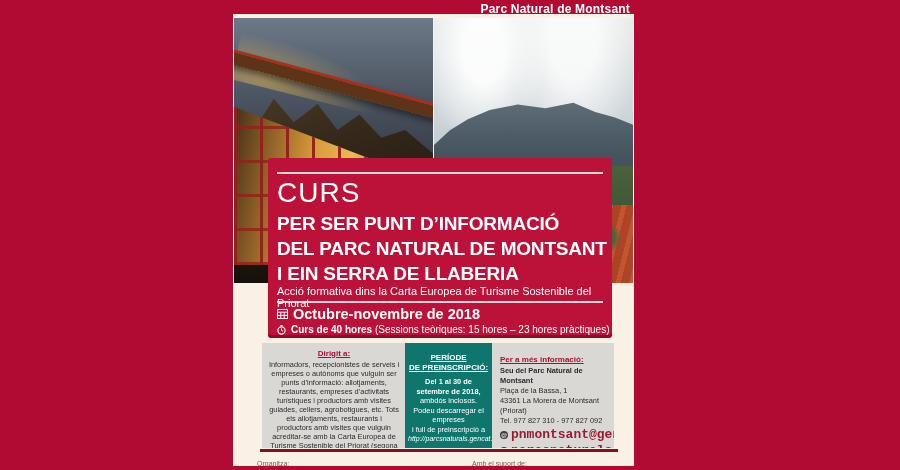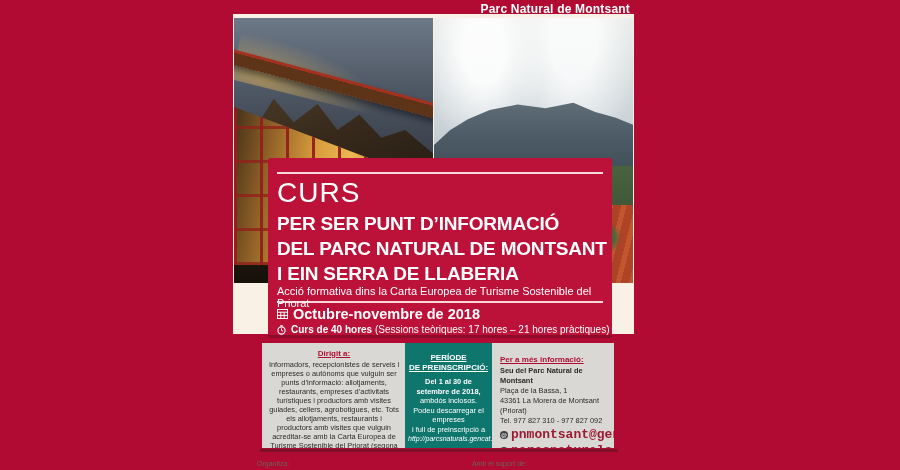--- a/index.html
+++ b/index.html
@@ -4,21 +4,21 @@
 <style>
   * { margin:0; padding:0; box-sizing:border-box; }
   html,body { width:900px; height:470px; overflow:hidden; }
   body { font-family:"Liberation Sans", sans-serif; }
   #canvas { position:relative; width:900px; height:470px; background:#b20b33; }
 
   
   .brand { position:absolute; top:2px; right:270px; color:#ffffff; font-size:12px; font-weight:bold; letter-spacing:.2px; }
 
   
-  .poster { position:absolute; left:233px; top:14px; width:401px; height:320px; background:#f9f1e6; }
+  .poster { position:absolute; left:233px; top:14px; width:401px; height:452px; background:#f9f1e6; }
 
   
   .photos { position:absolute; left:1px; top:4px; width:399px; height:265px; display:flex; gap:1px; background:#f9f1e6; }
   .photo { position:relative; width:199px; height:265px; overflow:hidden; }
 
   .photo-left { background:linear-gradient(180deg,#6d7988 0%,#4d5663 28%,#363c47 55%,#2a2d35 80%); }
   .cliffs { position:absolute; left:0; top:60px; width:100%; height:130px;
     background:linear-gradient(160deg,#4d3c28 5%,#372a1c 45%,#261d13 85%);
     clip-path:polygon(0 48%,10% 40%,20% 16%,30% 34%,42% 20%,52% 40%,63% 28%,74% 46%,86% 40%,100% 58%,100% 100%,0 100%); }
   .ground-left { position:absolute; left:0; bottom:0; width:100%; height:42px; background:linear-gradient(180deg,#241b10,#15100a); }
@@ -146,21 +146,21 @@
 
       <div class="daterow2">
         <span>
           <svg width="9" height="10" viewBox="0 0 9 10">
             <line x1="3.2" y1="0.8" x2="5.8" y2="0.8" stroke="#fff" stroke-width="1.2"></line>
             <circle cx="4.5" cy="5.5" r="3.6" fill="none" stroke="#fff" stroke-width="1.1"></circle>
             <line x1="4.5" y1="5.5" x2="4.5" y2="3.4" stroke="#fff" stroke-width="1"></line>
             <line x1="4.5" y1="5.5" x2="6" y2="6.2" stroke="#fff" stroke-width="1"></line>
           </svg>
         </span>
-        <span><b>Curs de 40 hores</b> <span class="detail">(Sessions teòriques: 17 hores – 21 hores pràctiques)</span></span>
+        <span><b>Curs de 40 hores</b> <span class="detail">(Sessions teòriques: 15 hores – 23 hores pràctiques)</span></span>
       </div>
     </div>
 
     <div class="panel">
 
       <div class="col col-light col-aud">
         <div class="h-red">Dirigit a:</div>
         <div class="small">Informadors, recepcionistes de serveis i empreses o autònoms que vulguin ser punts d’informació: allotjaments, restaurants, empreses d’activitats turístiques i productors amb visites guiades, cellers, agrobotigues, etc. Tots els allotjaments, restaurants i productors amb visites que vulguin acreditar-se amb la Carta Europea de Turisme Sostenible del Priorat (segona fase).</div>
 
       </div>

